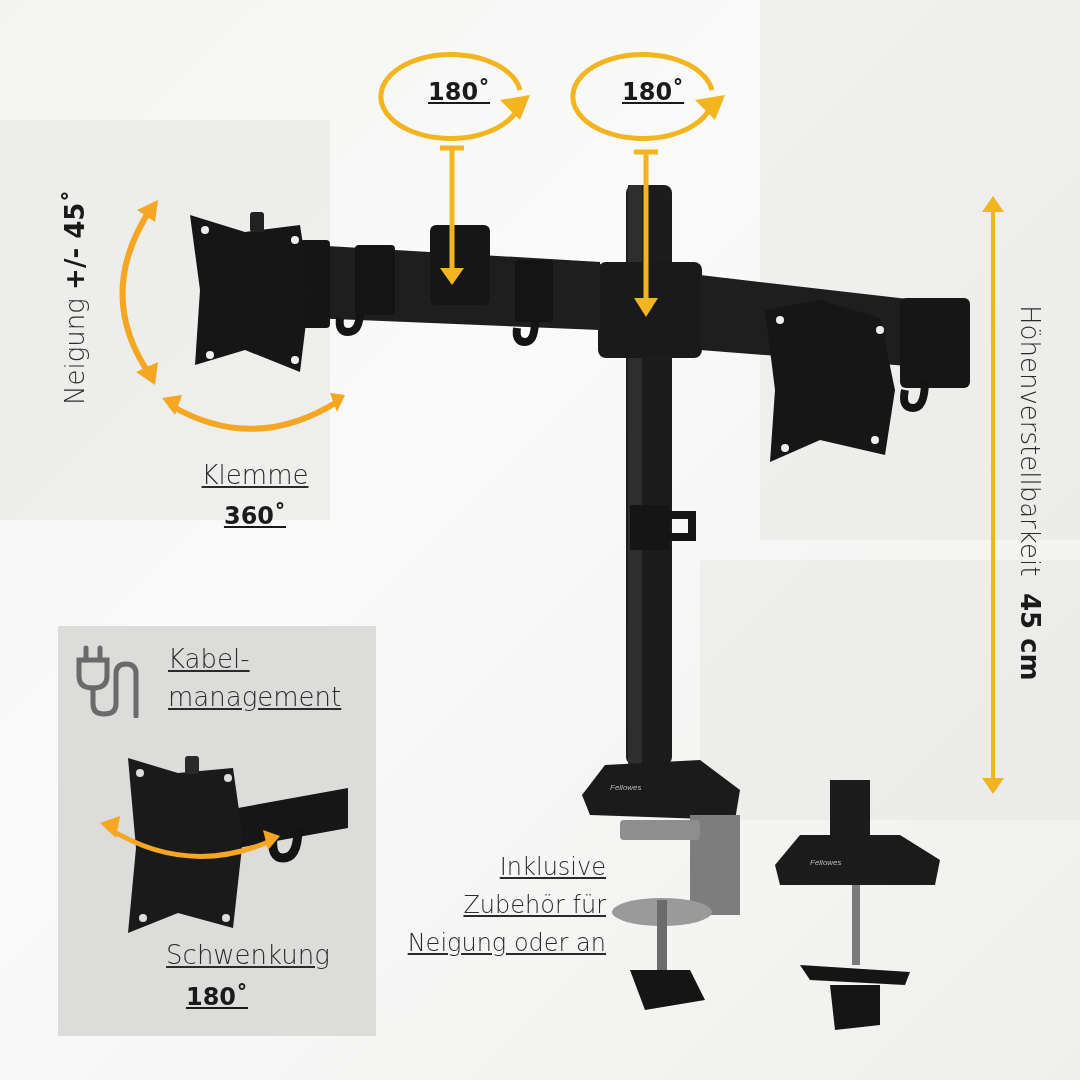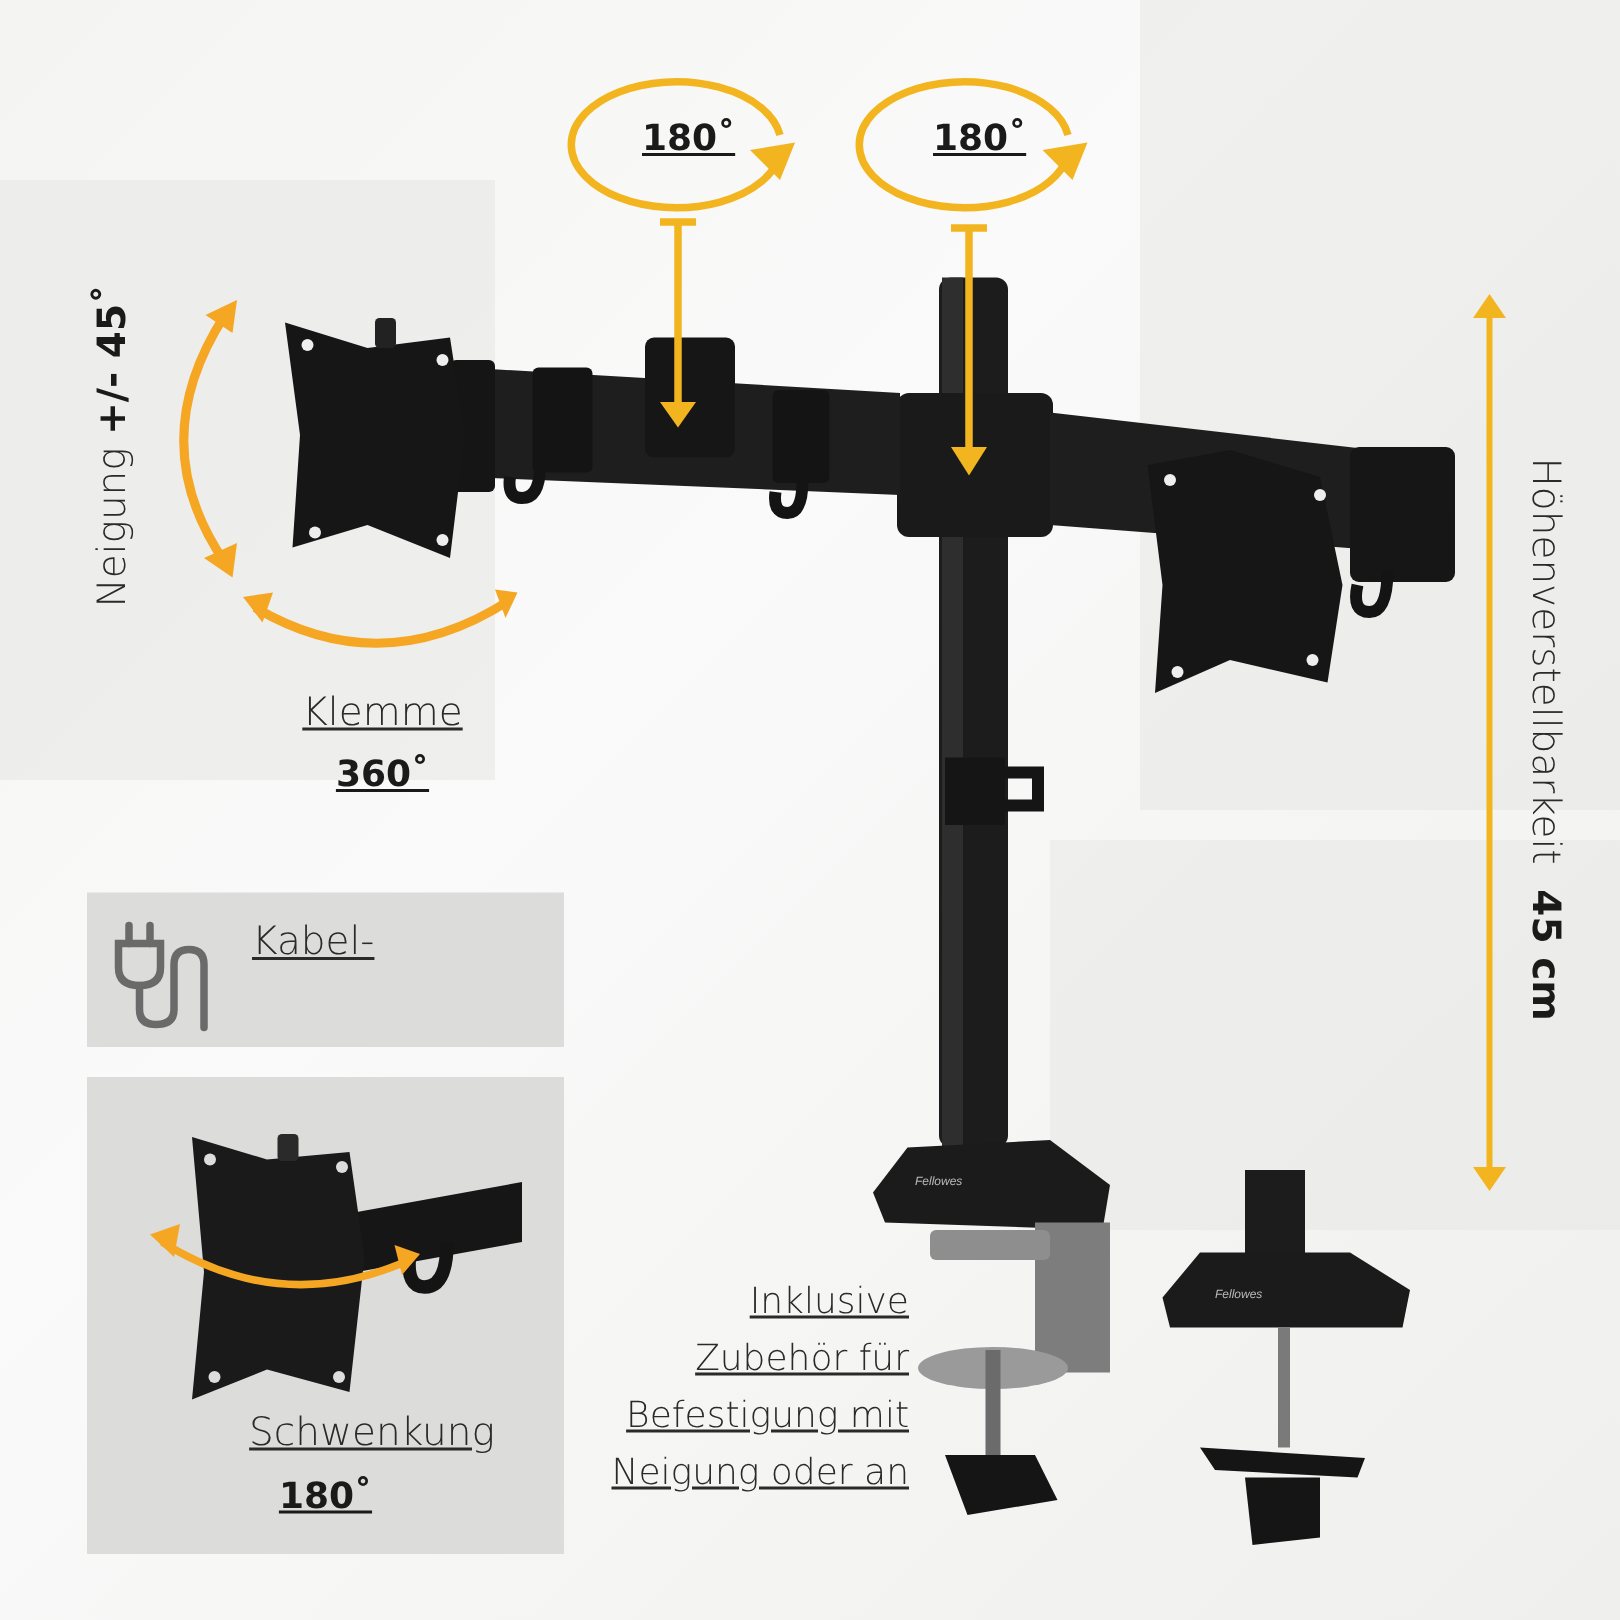--- a/index.html
+++ b/index.html
@@ -111,30 +111,31 @@
 <div class="abs bold" style="left:622px;top:78px;font-size:24px;">180˚</div>
 
 <div class="vtext" style="left:60px;top:405px;transform:rotate(-90deg);font-size:26px;">
   <span class="label">Neigung</span>
   <span class="bold">+/- 45˚</span>
 </div>
 
 <div class="abs label center" style="left:185px;top:460px;width:140px;font-size:26px;">Klemme</div>
 <div class="abs bold center" style="left:195px;top:502px;width:120px;font-size:24px;">360˚</div>
 
-<div class="panel" style="left:58px;top:595px;width:318px;height:103px;">
+<div class="panel" style="left:58px;top:626px;width:318px;height:103px;">
   <svg width="80" height="100" viewBox="0 0 80 100" style="left:16px;top:10px;">
     <g stroke="#6a6a6a" stroke-width="5" fill="none" stroke-linecap="round">
       <line x1="12" y1="12" x2="12" y2="24"></line>
       <line x1="26" y1="12" x2="26" y2="24"></line>
       <path d="M5 24 H33 V40 Q33 52 19 52 Q5 52 5 40 Z"></path>
       <path d="M19 52 V68 Q19 78 30 78 Q42 78 42 68 V38 Q42 28 52 28 Q62 28 62 38 V80"></path>
     </g>
   </svg>
   <div class="abs label" style="left:110px;top:18px;font-size:26px;">Kabel-</div>
+  <div class="abs label" style="left:110px;top:56px;font-size:26px;">management</div>
 </div>
 
 <div class="panel" style="left:58px;top:718px;width:318px;height:318px;">
   <svg width="318" height="220" viewBox="0 0 318 220" style="left:0;top:10px;">
     <path d="M180 80 L290 60 L290 100 L180 120 Z" fill="#161616"></path>
     <path d="M240 100 q0 30 -15 30 q-12 0 -10 -20" fill="none" stroke="#141414" stroke-width="9"></path>
     <path d="M70 30 L120 45 L175 40 L185 110 L175 200 L120 185 L70 205 L78 120 Z" fill="#1a1a1a"></path>
     <circle cx="82" cy="45" r="4" fill="#ddd"></circle>
       <circle cx="170" cy="50" r="4" fill="#ddd"></circle>
     <circle cx="85" cy="190" r="4" fill="#ddd"></circle>
@@ -146,20 +147,19 @@
       <path d="M222 108 L205 102 L210 122 Z" fill="#f5a623" stroke="none"></path>
     </g>
   </svg>
   <div class="abs label center" style="left:0;top:222px;width:380px;font-size:26px;">Schwenkung</div>
   <div class="abs bold center" style="left:0;top:265px;width:318px;font-size:24px;">180˚</div>
 </div>
 
 <div class="abs label right" style="left:380px;top:848px;width:226px;font-size:24px;line-height:38px;text-align:right;">
   <div>Inklusive</div>
   <div>Zubehör für</div>
-  <div>Befestigung mit</div>
   <div>Neigung oder an</div>
 </div>
 
 <div class="vtext" style="left:1045px;top:305px;transform:rotate(90deg);font-size:26px;">
   <span class="label">Höhenverstellbarkeit</span>&nbsp;
   <span class="bold">45 cm</span>
 </div>
 
 </body></html>

